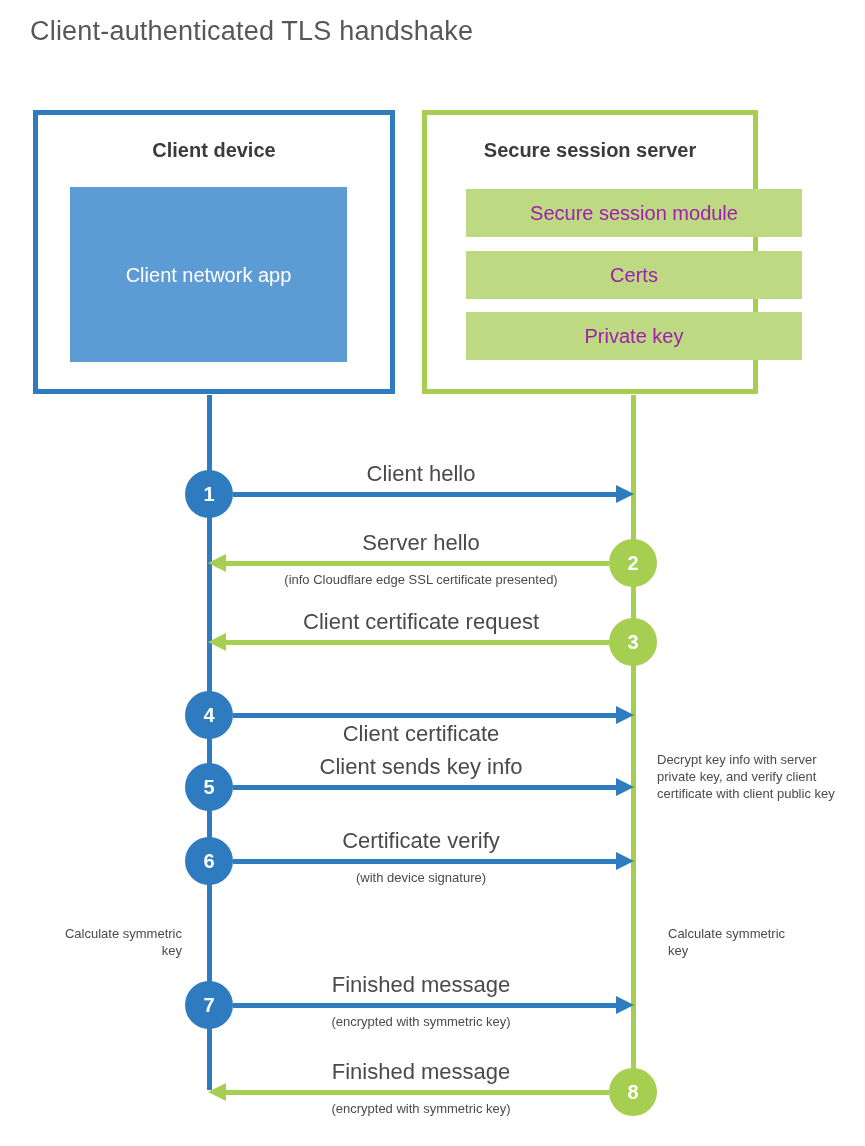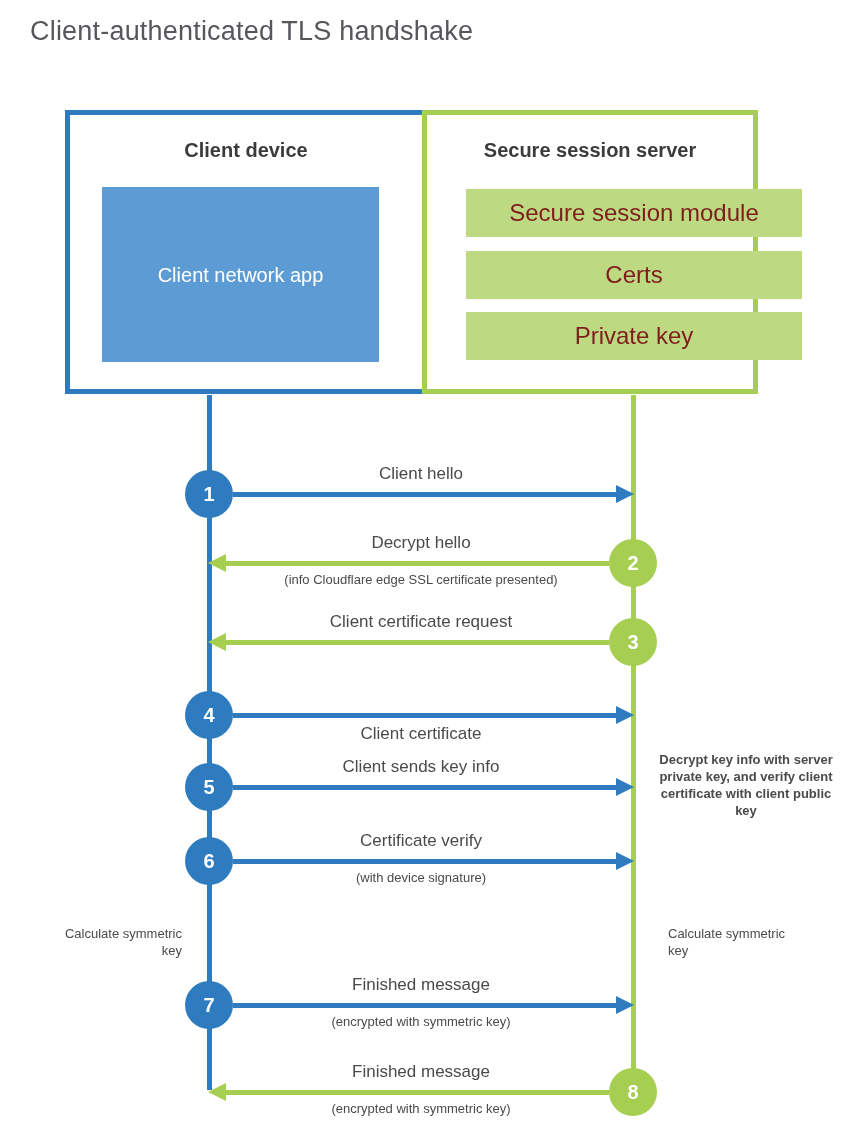--- a/index.html
+++ b/index.html
@@ -10,35 +10,35 @@
   .canvas{
     position:relative; width:865px; height:1146px; background:#fff;
     font-family:"Liberation Sans", sans-serif; overflow:hidden;
   }
   .page-title{
     position:absolute; left:30px; top:16px; margin:0;
     font-size:27px; font-weight:300; color:var(--title); letter-spacing:.2px;
   }
   
   .box{position:absolute; top:110px; height:284px; box-sizing:border-box; background:#fff;}
-  .box.client{left:33px; width:362px; border:5px solid var(--blue);margin-left:32px;}
+  .box.client{left:33px; width:362px; border:5px solid var(--blue);}
   .box.server{left:422px; width:336px; border:5px solid var(--green);}
   .box-title{
     position:absolute; top:24px; left:0; width:100%; text-align:center;
     font-size:20px; font-weight:bold; color:var(--heading);
   }
   .client-app{
     position:absolute; left:32px; top:72px; width:277px; height:175px;
     background:var(--blue-fill); display:flex; align-items:center; justify-content:center;
   }
   .client-app span{display:block; width:180px; text-align:center; color:#fff; font-size:20px; line-height:26px;}
   .server-bar{
     position:absolute; left:39px; width:336px; height:48px;
     background:var(--green-fill); display:flex; align-items:center; justify-content:center;
-    color:#7f1d1d; font-size:24px;
+    color:#a21caf; font-size:20px;
   }
   
   .vline{position:absolute; width:5px;}
   .vline.blue{left:207px; top:395px; height:695px; background:var(--blue);}
   .vline.green{left:631px; top:395px; height:697px; background:var(--green);}
   
   .circle{
     position:absolute; width:48px; height:48px; border-radius:50%;
     display:flex; align-items:center; justify-content:center;
     color:#fff; font-size:20px; font-weight:bold;
@@ -49,25 +49,25 @@
   .shaft{position:absolute; height:5px;}
   .shaft.blue-bg{background:var(--blue);}
   .shaft.green-bg{background:var(--green);}
   .head{position:absolute; width:0; height:0; border-top:9px solid transparent; border-bottom:9px solid transparent;}
   .head.right-blue{border-left:18px solid var(--blue);}
   .head.left-green{border-right:18px solid var(--green);}
   
   .msg-label, .msg-sub{
     position:absolute; left:209px; width:424px; text-align:center; color:var(--ink);
   }
-  .msg-label{font-size:17px; line-height:20px;}
+  .msg-label{font-size:22px; line-height:20px;}
   .msg-sub{font-size:13px; line-height:16px;}
   
   .note{position:absolute; color:var(--ink); font-size:13px; line-height:17px;}
-  .note.decrypt{left:657px; top:751px; width:178px; text-align:center;font-weight:bold;}
+  .note.decrypt{left:657px; top:751px; width:178px; text-align:left;}
   .note.calc-left{left:62px; top:925px; width:120px; text-align:right;}
   .note.calc-right{left:668px; top:925px; width:120px; text-align:left;}
 </style>
 </head>
 <body>
 
 <div class="canvas">
 
   <h1 class="page-title">Client-authenticated TLS handshake</h1>
 
@@ -86,21 +86,21 @@
   </div>
 
   <div class="vline blue"></div>
   <div class="vline green"></div>
 
   <div class="msg-label" style="top:464px">Client hello</div>
   <div class="shaft blue-bg" style="left:233px;top:492px;width:383px"></div>
   <div class="head right-blue" style="left:616px;top:485px"></div>
   <div class="circle blue" style="left:185px;top:470px">1</div>
 
-  <div class="msg-label" style="top:533px">Decrypt hello</div>
+  <div class="msg-label" style="top:533px">Server hello</div>
   <div class="shaft green-bg" style="left:226px;top:561px;width:383px"></div>
   <div class="head left-green" style="left:208px;top:554px"></div>
   <div class="msg-sub" style="top:572px">(info Cloudflare edge SSL certificate presented)</div>
   <div class="circle green" style="left:609px;top:539px">2</div>
 
   <div class="msg-label" style="top:612px">Client certificate request</div>
   <div class="shaft green-bg" style="left:226px;top:640px;width:383px"></div>
   <div class="head left-green" style="left:208px;top:633px"></div>
   <div class="circle green" style="left:609px;top:618px">3</div>
 

